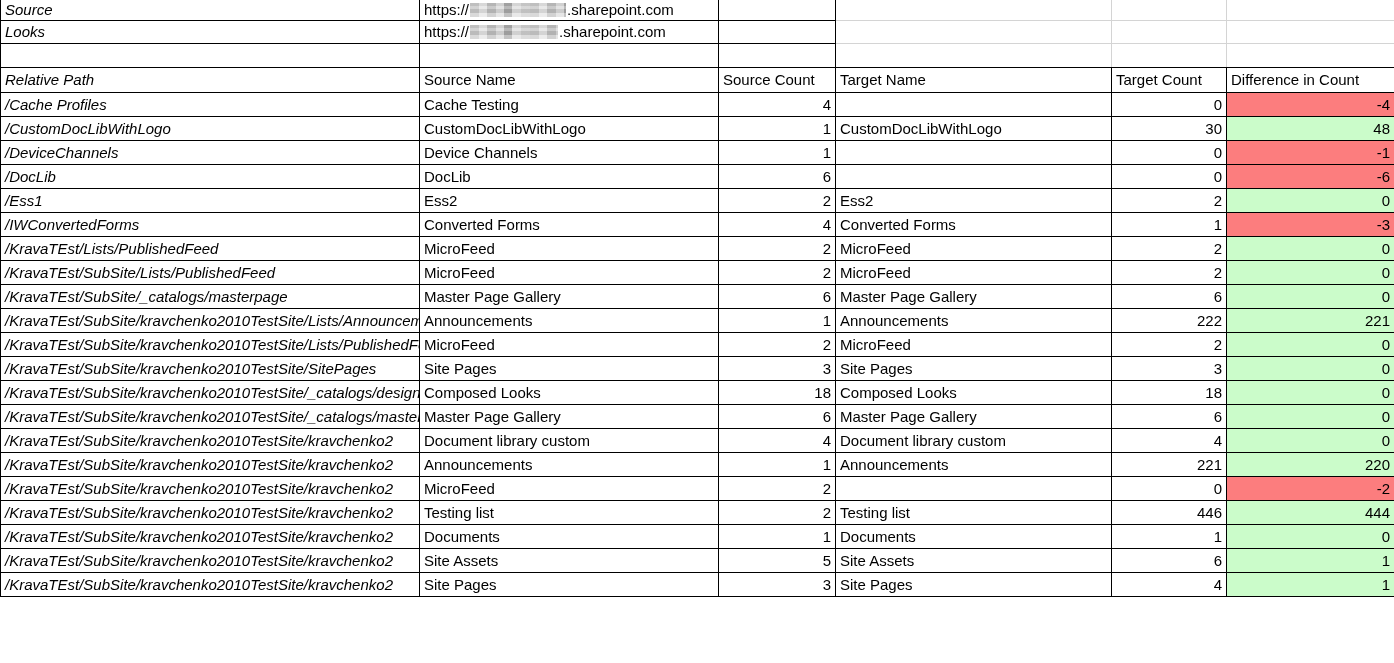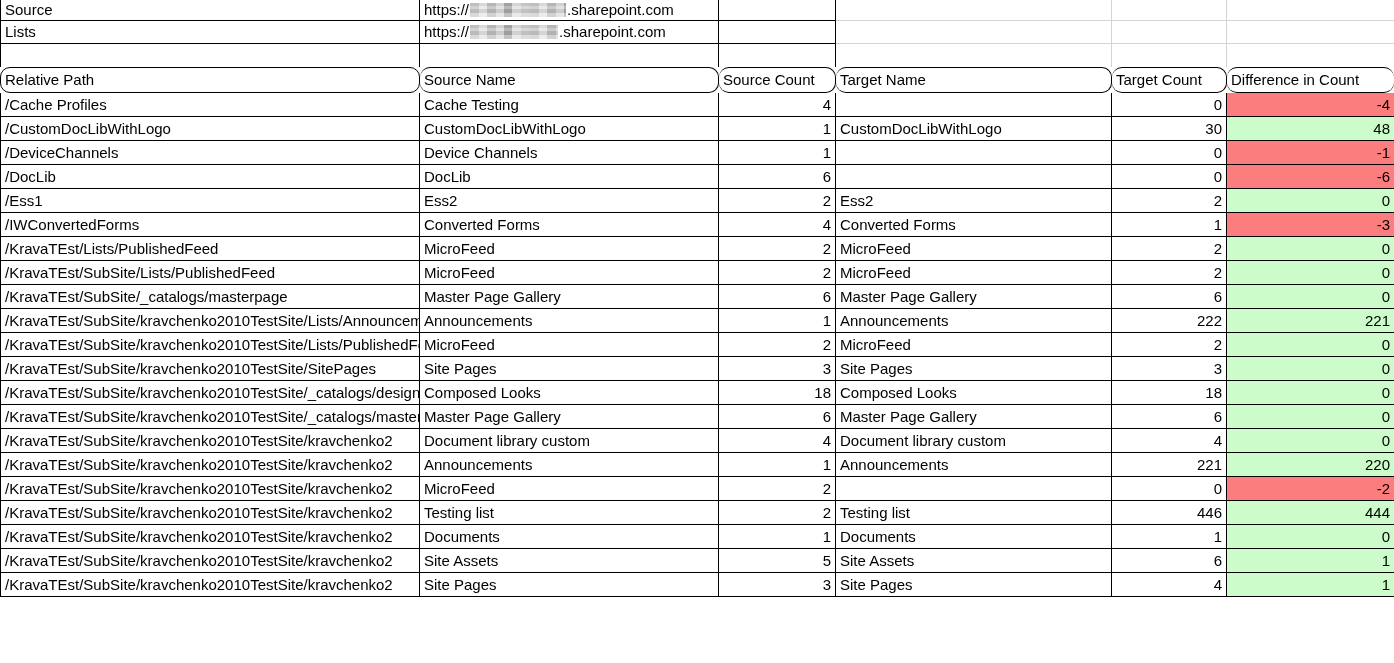--- a/index.html
+++ b/index.html
@@ -9,24 +9,24 @@
     font-size:15px;color:#000;
     --green:#CBFCCA;--red:#FC7D7E;--grid:#D4D4D4;--line:#000;
   }
   table{border-collapse:separate;border-spacing:0;table-layout:fixed;width:1394px;}
   td,th{padding:0 4px;vertical-align:middle;white-space:nowrap;overflow:hidden;
         font-weight:normal;text-align:left;line-height:1.2;}
   
   col.c-path{width:420px;} col.c-sname{width:299px;} col.c-scount{width:117px;}
   col.c-tname{width:276px;} col.c-tcount{width:115px;} col.c-diff{width:167px;}
   
-  .bl{border-left:1px solid var(--line);}
+  .bl{border-left:1px solid var(--line);font-style:italic;}
   .br{border-right:1px solid var(--line);}
   .bb{border-bottom:1px solid var(--line);}
-  .bt{border-top:1px solid var(--line);border-radius:10px;}
+  .bt{border-top:1px solid var(--line);}
   .gr{border-right:1px solid var(--grid);}
   .gb{border-bottom:1px solid var(--grid);}
   
   tr.r-top1 td{height:20px;}
   tr.r-top2 td{height:22px;}
   tr.r-top3 td{height:23px;}
   tr.r-head th{height:24px;}
   tr.r-data td{height:23px;}
   .num{text-align:right;}
   .diff-pos{background:var(--green);}
@@ -56,21 +56,21 @@
   <tbody>
     <tr class="r-top1">
       <td class="bl br bb">Source</td>
       <td class="br bb"><span>https://</span><span class="redacted w1"></span><span>.sharepoint.com</span></td>
       <td class="br bb"></td>
       <td class="gr gb"></td>
       <td class="gr gb"></td>
       <td class="gb"></td>
     </tr>
     <tr class="r-top2">
-      <td class="bl br bb">Lists</td>
+      <td class="bl br bb">Looks</td>
       <td class="br bb"><span>https://</span><span class="redacted w2"></span><span>.sharepoint.com</span></td>
       <td class="br bb"></td>
       <td class="gr gb"></td>
       <td class="gr gb"></td>
       <td class="gb"></td>
     </tr>
     <tr class="r-top3">
       <td class="bl br"></td>
       <td class="br"></td>
       <td class="br"></td>

